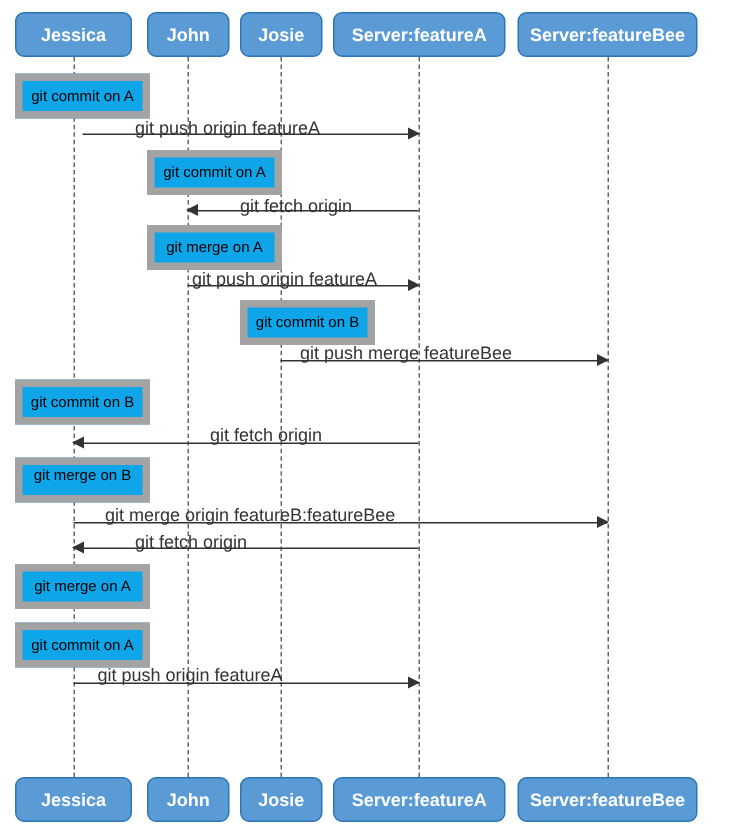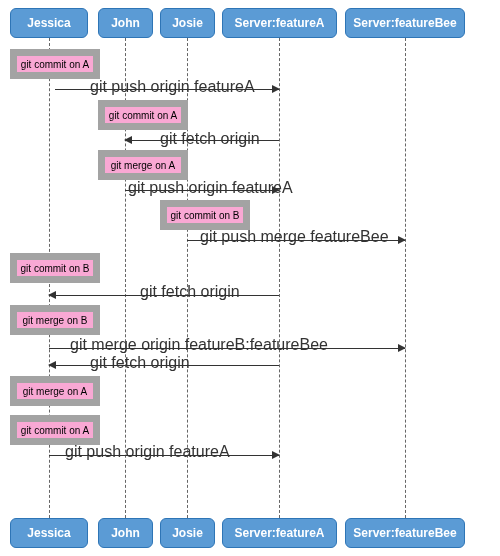--- a/index.html
+++ b/index.html
@@ -42,22 +42,22 @@
       position: absolute;
       top: 38px;
       bottom: 38px;
       width: 1px;
       border-left: 1px dashed #666;
     }
 
     
     .msg-box {
       position: absolute;
-      background: #f9a8d4;
-      border: 7px solid #a3a3a3;
+      background: #0ea5e9;
+      border: 5px solid #a3a3a3;
       padding: 2px 5px;
       font-size: 10px;
       white-space: nowrap;
     }
 
     
     .arrow {
       position: absolute;
       height: 1px;
       background: #333;
@@ -80,21 +80,21 @@
       left: -1px;
       top: -4px;
       border-right: 8px solid #333;
       border-top: 4px solid transparent;
       border-bottom: 4px solid transparent;
     }
 
     
     .arrow-label {
       position: absolute;
-      font-size: 16px;
+      font-size: 12px;
       color: #333;
       white-space: nowrap;
     }
 
     
     .participant-box-bottom {
       position: absolute;
       background: #5b9bd5;
       color: white;
       border: 1px solid #2e75b6;
@@ -165,21 +165,21 @@
   <div class="arrow" style="left:187px; top:240px; width:218px;"></div>
   <div class="arrow-label" style="left:200px; top:228px;">git push merge featureBee</div>
 
   <div class="msg-box" style="left:10px; top:253px; width:90px; height:30px; display:flex; align-items:center; justify-content:center;">
     <span>git commit on B</span>
   </div>
 
   <div class="arrow arrow-left" style="left:49px; top:295px; width:230px;"></div>
   <div class="arrow-label" style="left:140px; top:283px;">git fetch origin</div>
 
-  <div class="msg-box" style="left:10px; top:305px; width:90px; height:30px; display:flex; align-items:flex-end; justify-content:center;">
+  <div class="msg-box" style="left:10px; top:305px; width:90px; height:30px; display:flex; align-items:flex-start; justify-content:center;">
     <span>git merge on B</span>
   </div>
 
   <div class="arrow" style="left:49px; top:348px; width:356px;"></div>
   <div class="arrow-label" style="left:70px; top:336px;">git merge origin featureB:featureBee</div>
 
   <div class="arrow arrow-left" style="left:49px; top:365px; width:230px;"></div>
   <div class="arrow-label" style="left:90px; top:354px;">git fetch origin</div>
 
   <div class="msg-box" style="left:10px; top:376px; width:90px; height:30px; display:flex; align-items:center; justify-content:center;">

